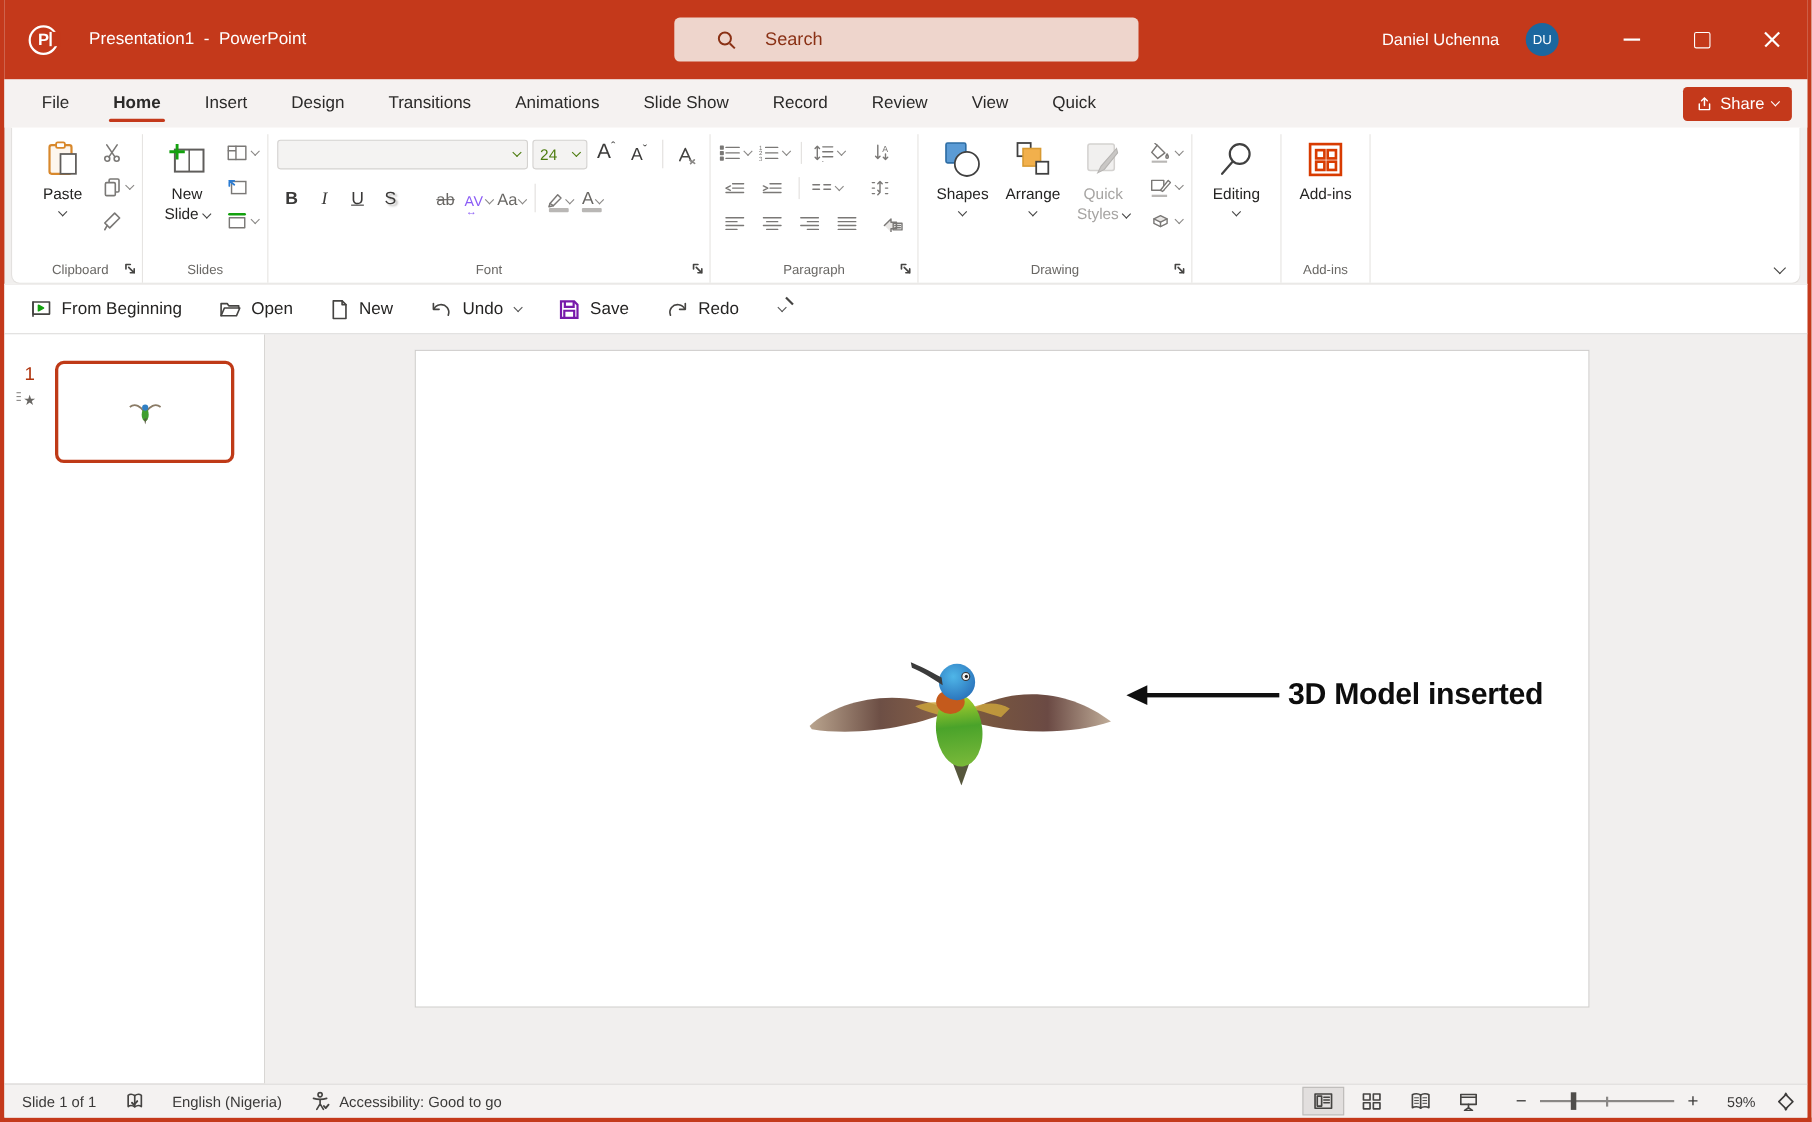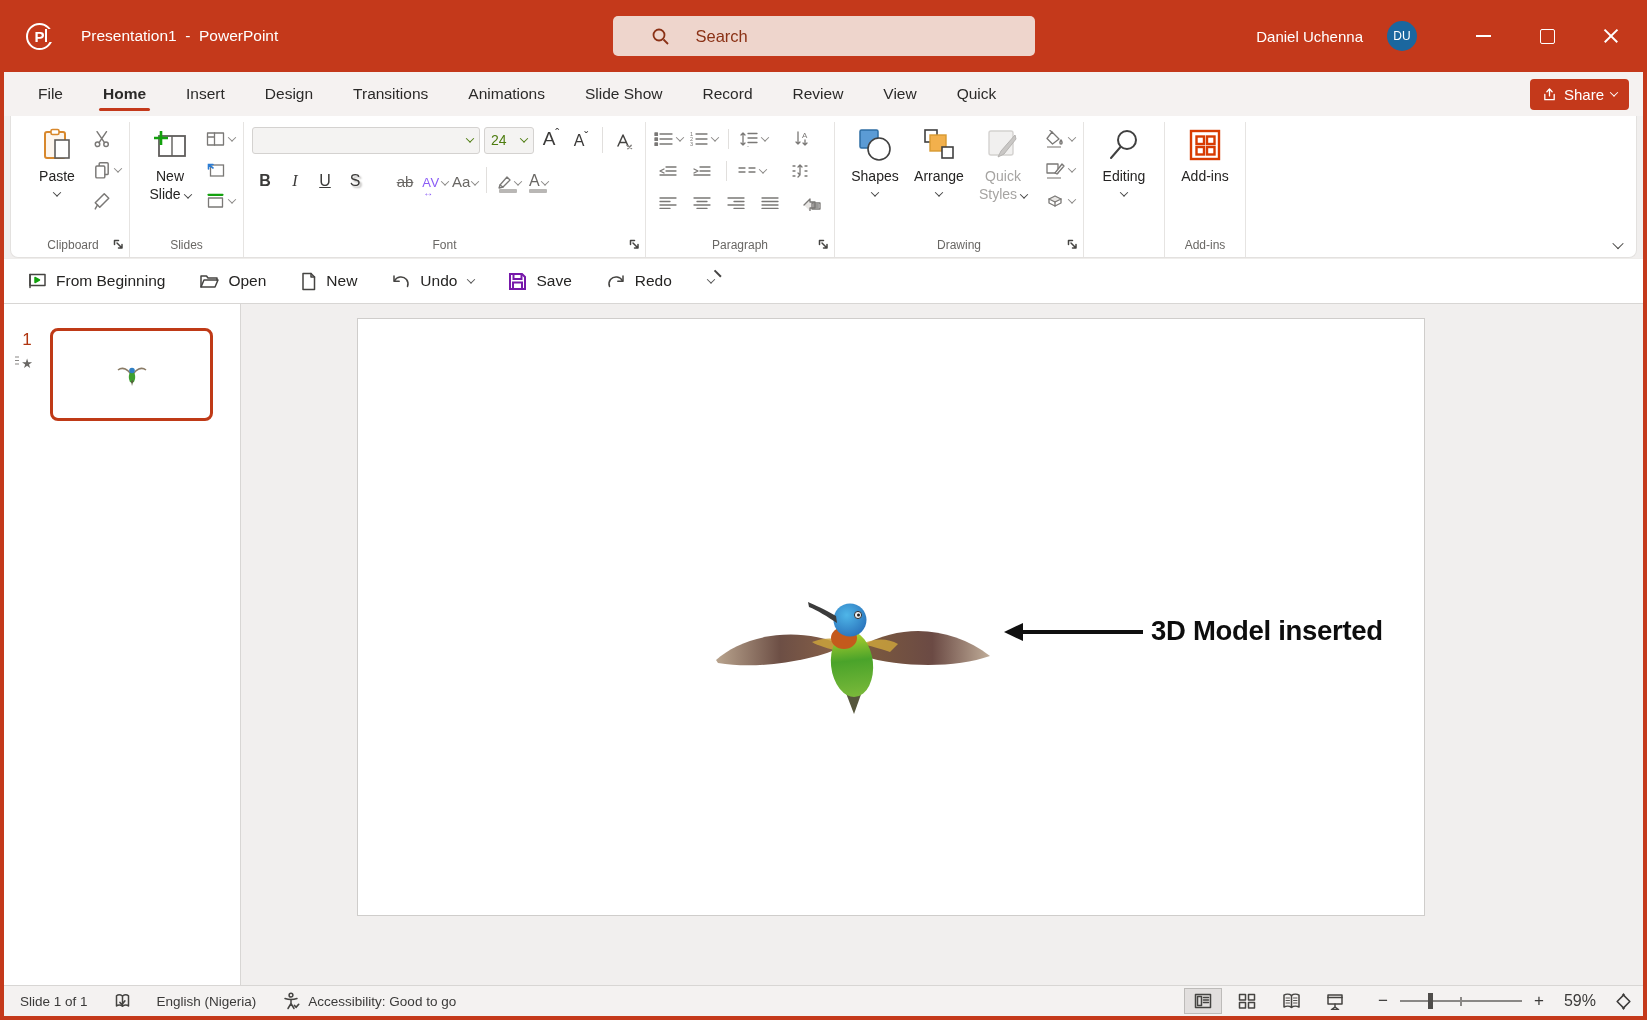--- a/index.html
+++ b/index.html
@@ -73,39 +73,39 @@
   
   .workspace { flex:1 1 auto; display:flex; min-height:0; }
   .thumbpanel { width:237px; background:#fff; border-right:1px solid #d8d6d4; padding-top:24px; flex:0 0 auto; }
   .thumbrow { display:flex; }
   .thumb-meta { width:46px; display:flex; flex-direction:column; align-items:center; gap:6px; padding-top:2px; }
   .thumb-num { color:#b0350f; font-size:17px; }
   .anim-star { color:#696764; font-size:13px; position:relative; }
   .anim-star::before { content:""; position:absolute; left:-6px; top:4px; width:4px; height:1.4px; background:#8a8886; box-shadow:0 3.5px 0 #8a8886, 0 -3.5px 0 #8a8886; }
   .thumb { width:163px; height:93px; background:#fff; border:3px solid #bf3a17; border-radius:8px; display:flex; align-items:center; justify-content:center; }
   .canvas-area { flex:1 1 auto; position:relative; background:#f1efee; }
-  .slide { position:absolute; left:116px; top:14px; width:1068px; height:598px; background:#fff; border:1px solid #cfcdcb; }
+  .slide { position:absolute; left:136px; top:14px; width:1068px; height:598px; background:#fff; border:1px solid #cfcdcb; }
   .bird { position:absolute; left:354px; top:277px; }
   .anno-arrow { position:absolute; left:663px; top:311px; width:122px; height:4px; background:#101010; }
   .anno-arrow::before { content:""; position:absolute; left:-17px; top:-7.5px; border-right:19px solid #101010; border-top:9.5px solid transparent; border-bottom:9.5px solid transparent; }
   .annotation { position:absolute; left:793px; top:296px; font-size:27.5px; font-weight:800; color:#0d0d0d; letter-spacing:-0.3px; white-space:nowrap; }
 
   
   .statusbar { height:31px; background:#f4f2f1; border-top:1px solid #d8d6d4; display:flex; align-items:center; padding:0 10px 0 16px; font-size:13.5px; color:#3b3a39; flex:0 0 auto; }
   .sb-left { display:flex; align-items:center; gap:26px; }
   .sb-item { display:flex; align-items:center; gap:8px; }
   .sb-right { margin-left:auto; display:flex; align-items:center; gap:6px; }
   .viewbtn { width:38px; height:26px; display:flex; align-items:center; justify-content:center; }
   .viewbtn.active { background:#e2dfde; border:1px solid #bdbbb9; }
   .zoomctl { display:flex; align-items:center; gap:10px; margin-left:16px; }
   .zoom-track { position:relative; width:122px; height:2px; background:#8a8886; }
   .zoom-handle { position:absolute; left:28px; top:-7px; width:5px; height:16px; background:#4f4d4b; }
   .zoom-tick { position:absolute; left:60px; top:-3.5px; width:1.5px; height:9px; background:#8a8886; }
   .zoom-sign { font-size:17px; color:#3b3a39; width:14px; text-align:center; }
-  .zoom-pct { font-size:16px; width:36px; text-align:right; margin-left:4px; }
+  .zoom-pct { font-size:13px; width:36px; text-align:right; margin-left:4px; }
 </style>
 </head>
 <body>
 
 <div class="window">
 
   <div class="titlebar">
     <div class="pp-logo">
         <span>P</span>
       </div>

